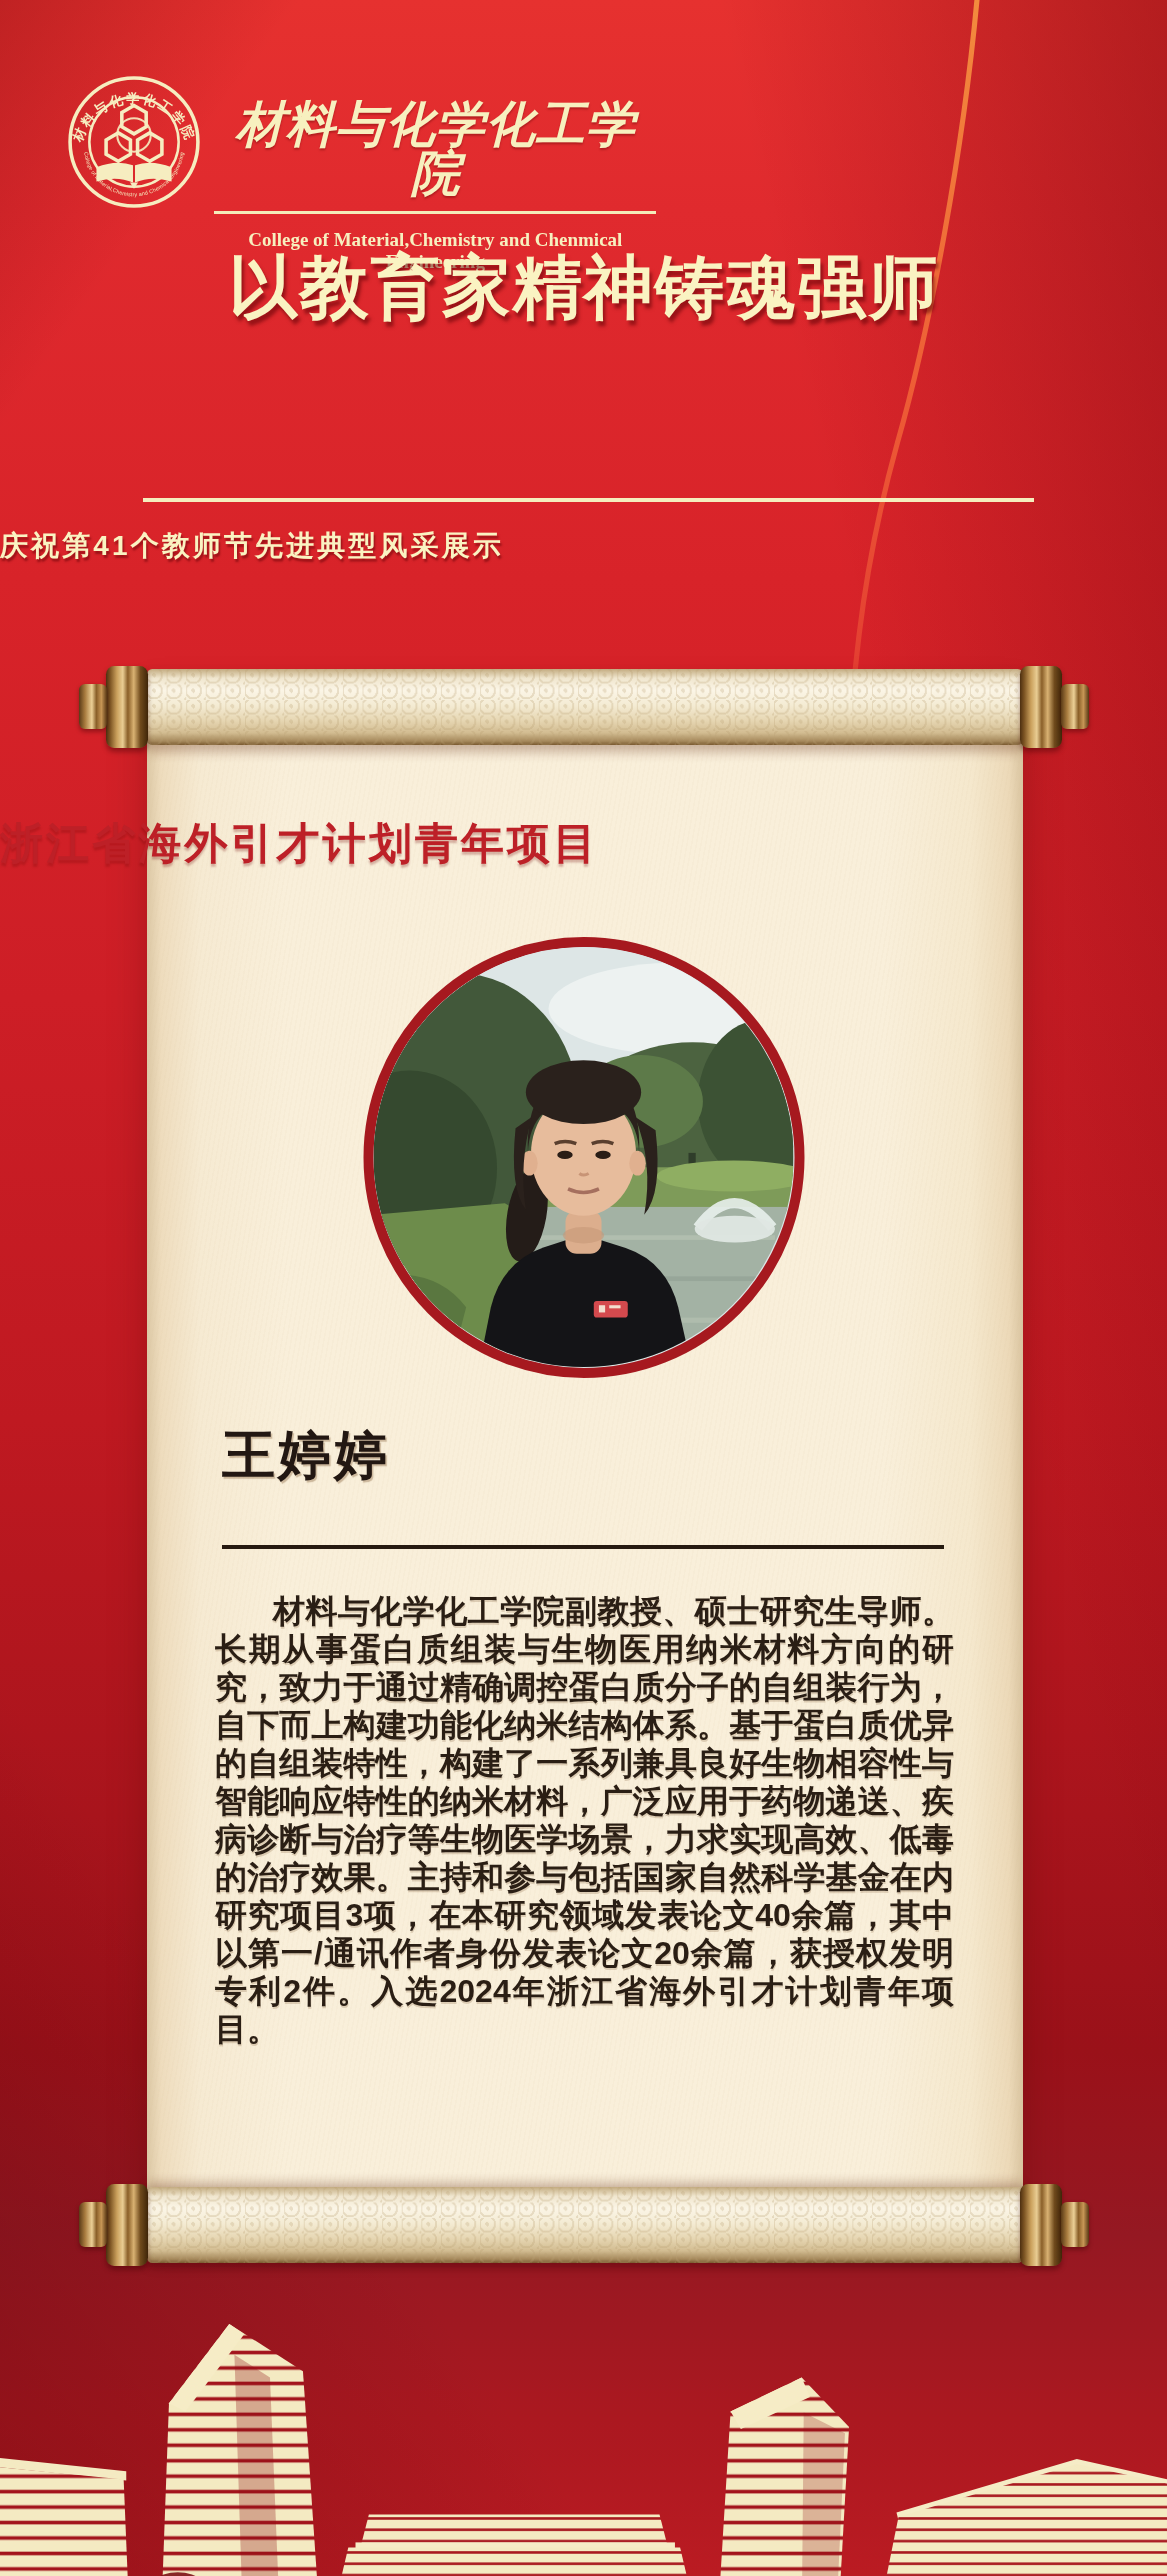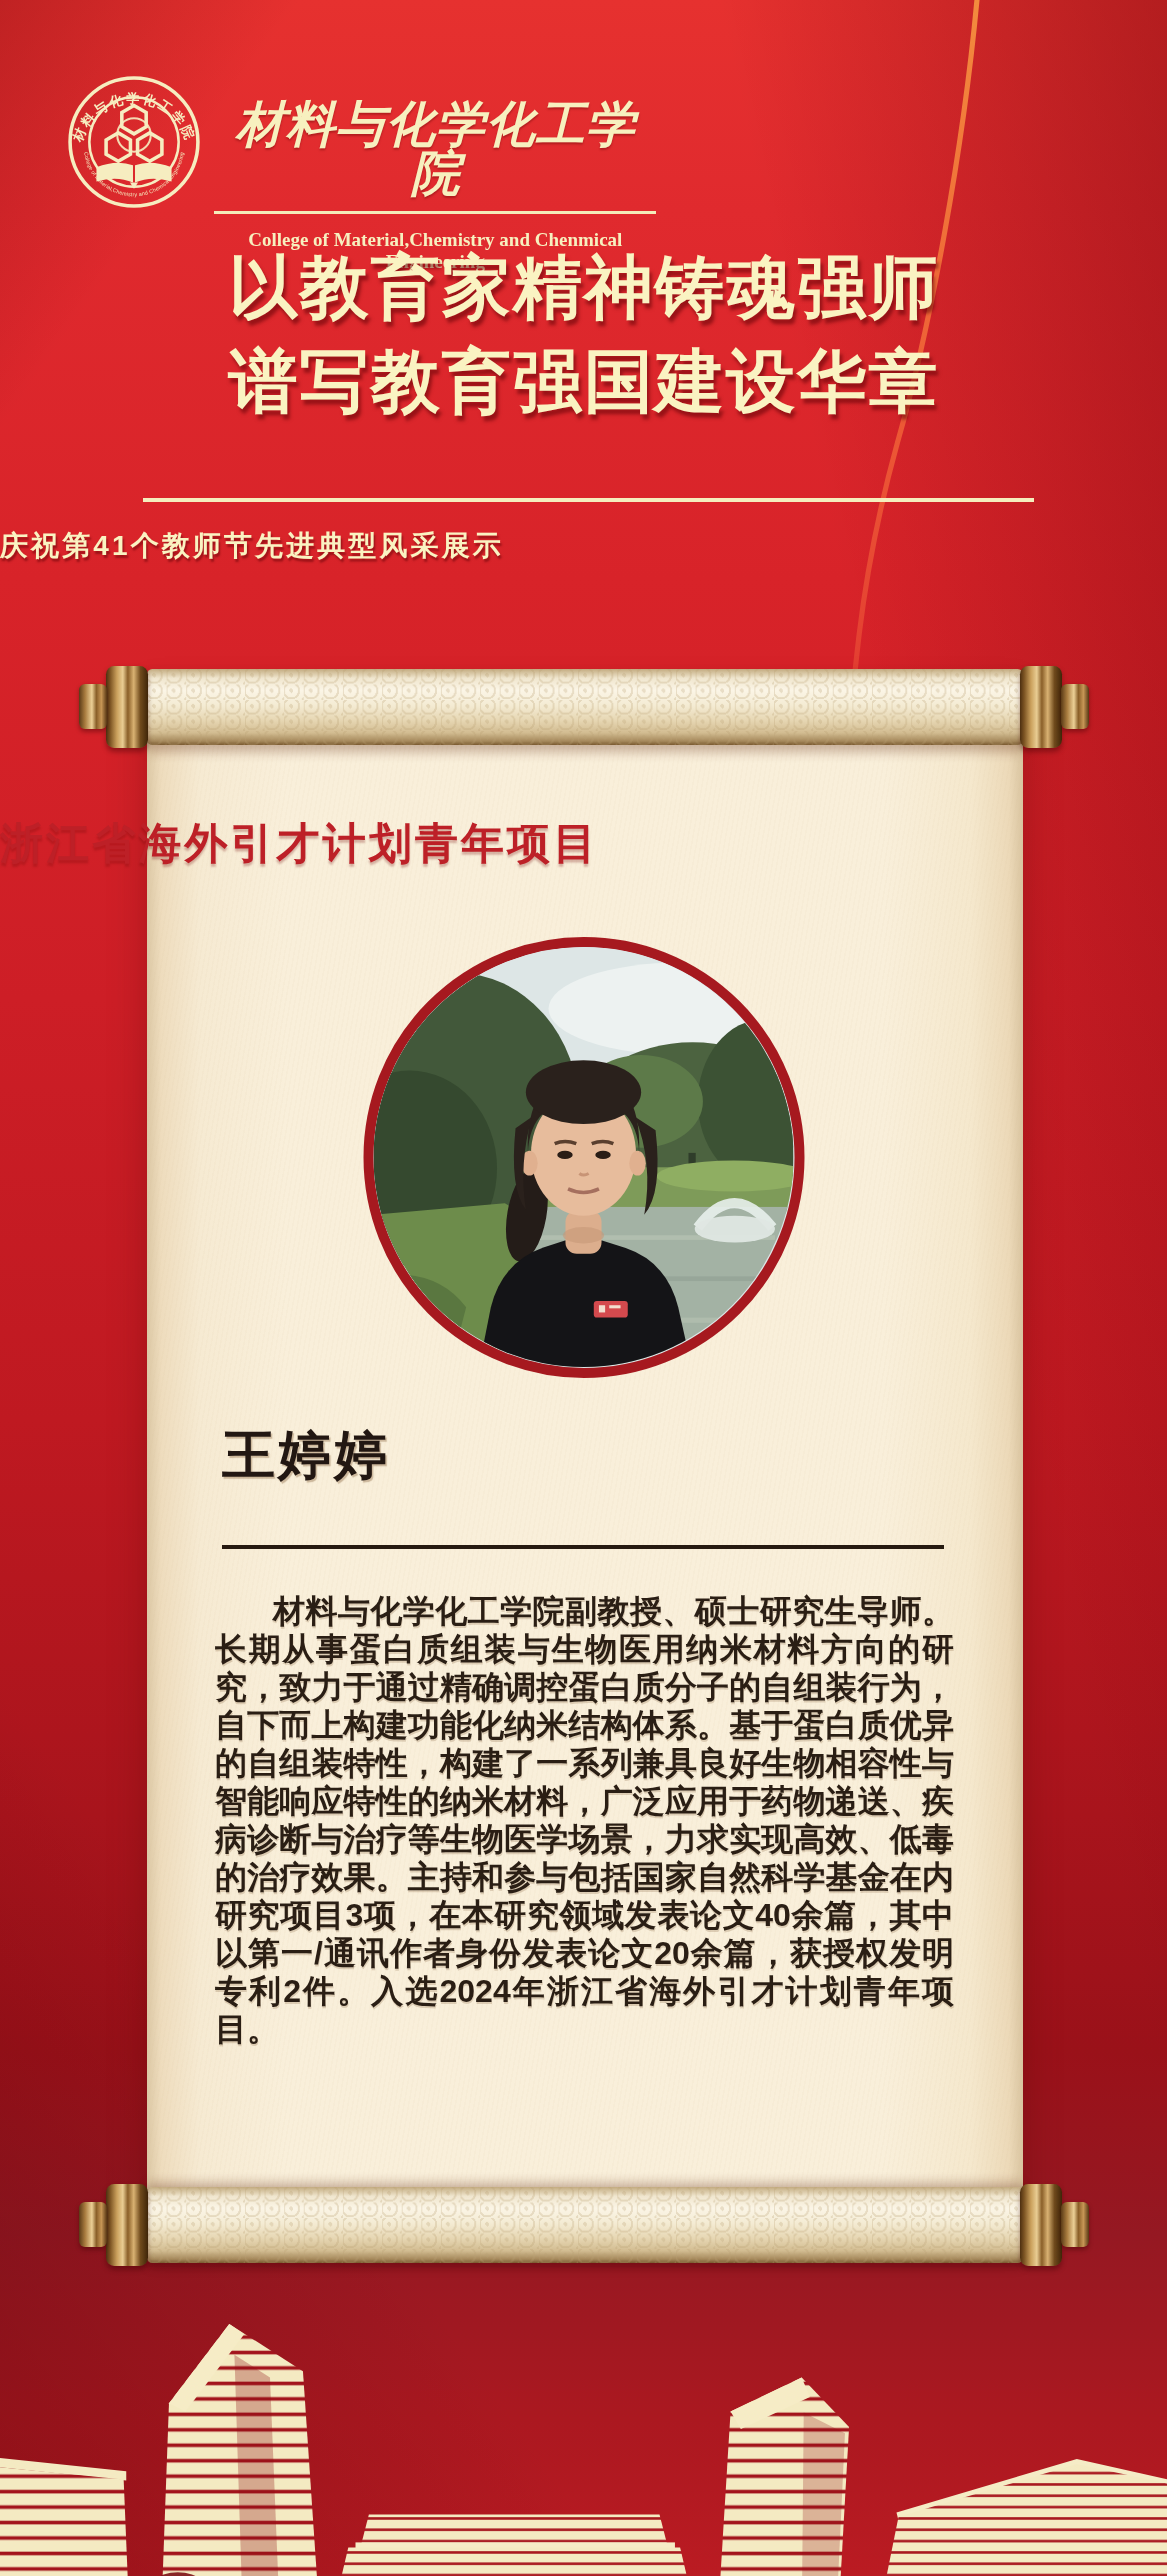--- a/index.html
+++ b/index.html
@@ -135,21 +135,20 @@
     </svg>
     <div class="header-text">
       <div class="college-cn">材料与化学化工学院</div>
       <div class="college-divider"></div>
       <div class="college-en">College of Material,Chemistry and Chenmical Engineering</div>
     </div>
   </div>
 
   <div class="main-title">
     <div class="line">以教育家精神铸魂强师</div>
-    <div class="line">谱写教育强国建设华章</div>
   </div>
   <div class="title-divider"></div>
   <div class="subtitle">庆祝第41个教师节先进典型风采展示</div>
 
   <div class="paper"></div>
 
   <div class="roller top"></div>
   <div class="top-h">
     <div class="flange l"></div>
     <div class="flange r"></div>

